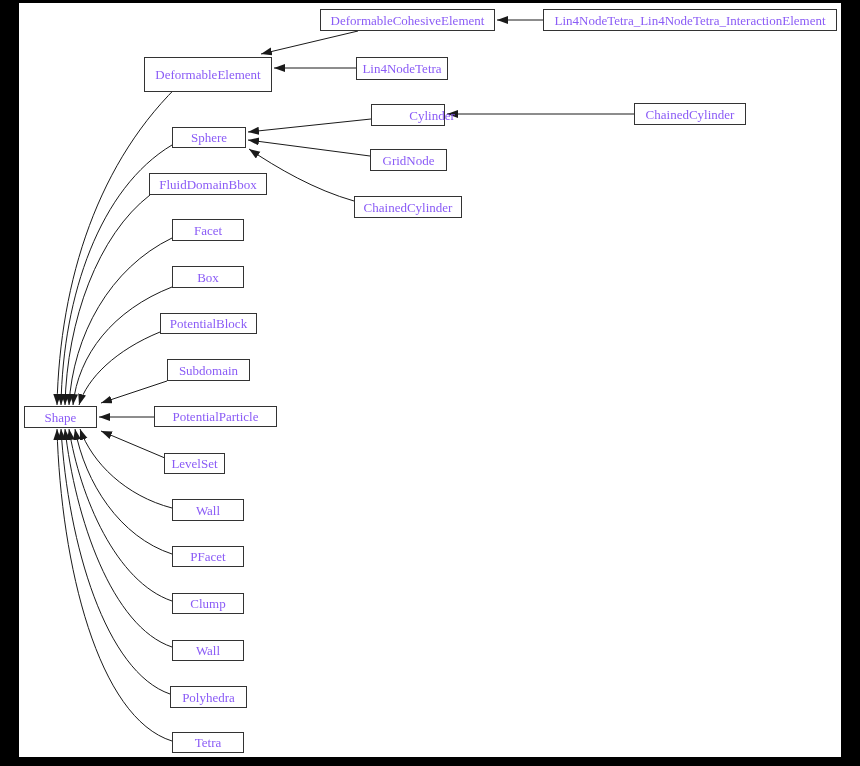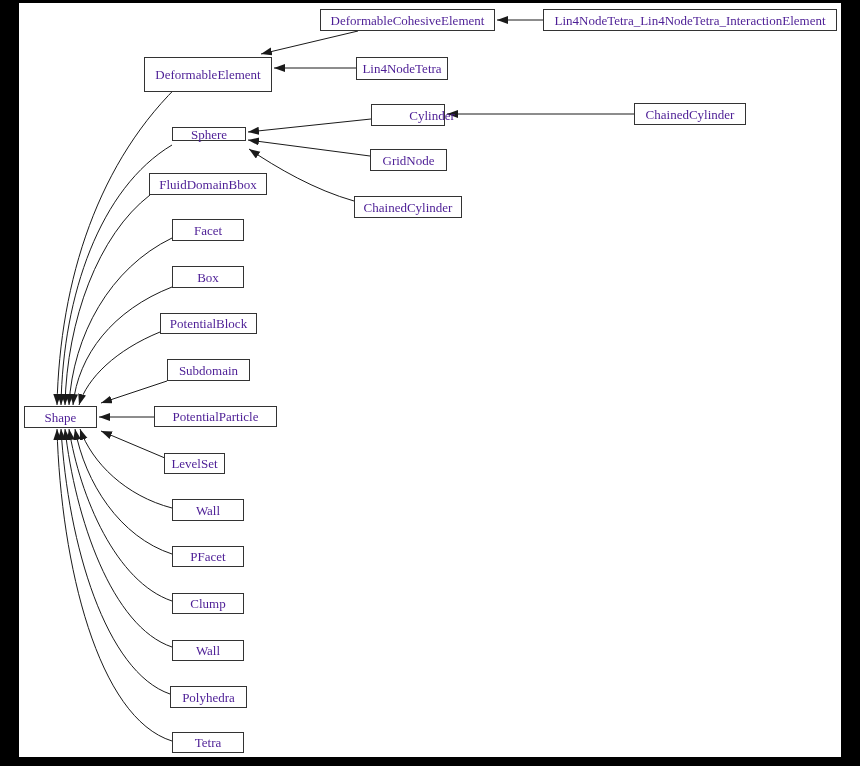--- a/index.html
+++ b/index.html
@@ -28,21 +28,21 @@
   }
   .node{
     position:absolute;
     box-sizing:border-box;
     background:#ffffff;
     border:1px solid var(--node-border,#333333);
     display:flex;
     align-items:center;
     justify-content:center;
     font-size:13px;
-    color:#4c1d95;
+    color:#8b5cf6;
     white-space:nowrap;
     cursor:pointer;
   }
   .node span{display:block;line-height:1;}
 </style>
 </head>
 <body>
 
 <div class="frame" style="--edge-color: #1a1a1a; --node-border: #333333; background: rgb(0, 0, 0);">
   <div class="canvas" style="background: rgb(255, 255, 255);"></div>
@@ -84,21 +84,21 @@
       </div>
       <div class="node" style="left: 320px; top: 9px; width: 175px; height: 22px; background: rgb(255, 255, 255);">
         <span>DeformableCohesiveElement</span>
       </div>
       <div class="node" style="left: 543px; top: 9px; width: 294px; height: 22px; background: rgb(255, 255, 255);">
         <span>Lin4NodeTetra_Lin4NodeTetra_InteractionElement</span>
       </div>
       <div class="node" style="left: 356px; top: 57px; width: 92px; height: 23px; background: rgb(255, 255, 255);">
         <span>Lin4NodeTetra</span>
       </div>
-      <div class="node" style="left: 172px; top: 127px; width: 74px; height: 14px; background: rgb(255, 255, 255);">
+      <div class="node" style="left: 172px; top: 127px; width: 74px; height: 21px; background: rgb(255, 255, 255);">
         <span>Sphere</span>
       </div>
       <div class="node" style="left: 371px; top: 104px; width: 74px; height: 22px; background: rgb(255, 255, 255); padding-left: 48px;">
         <span>Cylinder</span>
       </div>
       <div class="node" style="left: 634px; top: 103px; width: 112px; height: 22px; background: rgb(255, 255, 255);">
         <span>ChainedCylinder</span>
       </div>
       <div class="node" style="left: 370px; top: 149px; width: 77px; height: 22px; background: rgb(255, 255, 255);">
         <span>GridNode</span>

